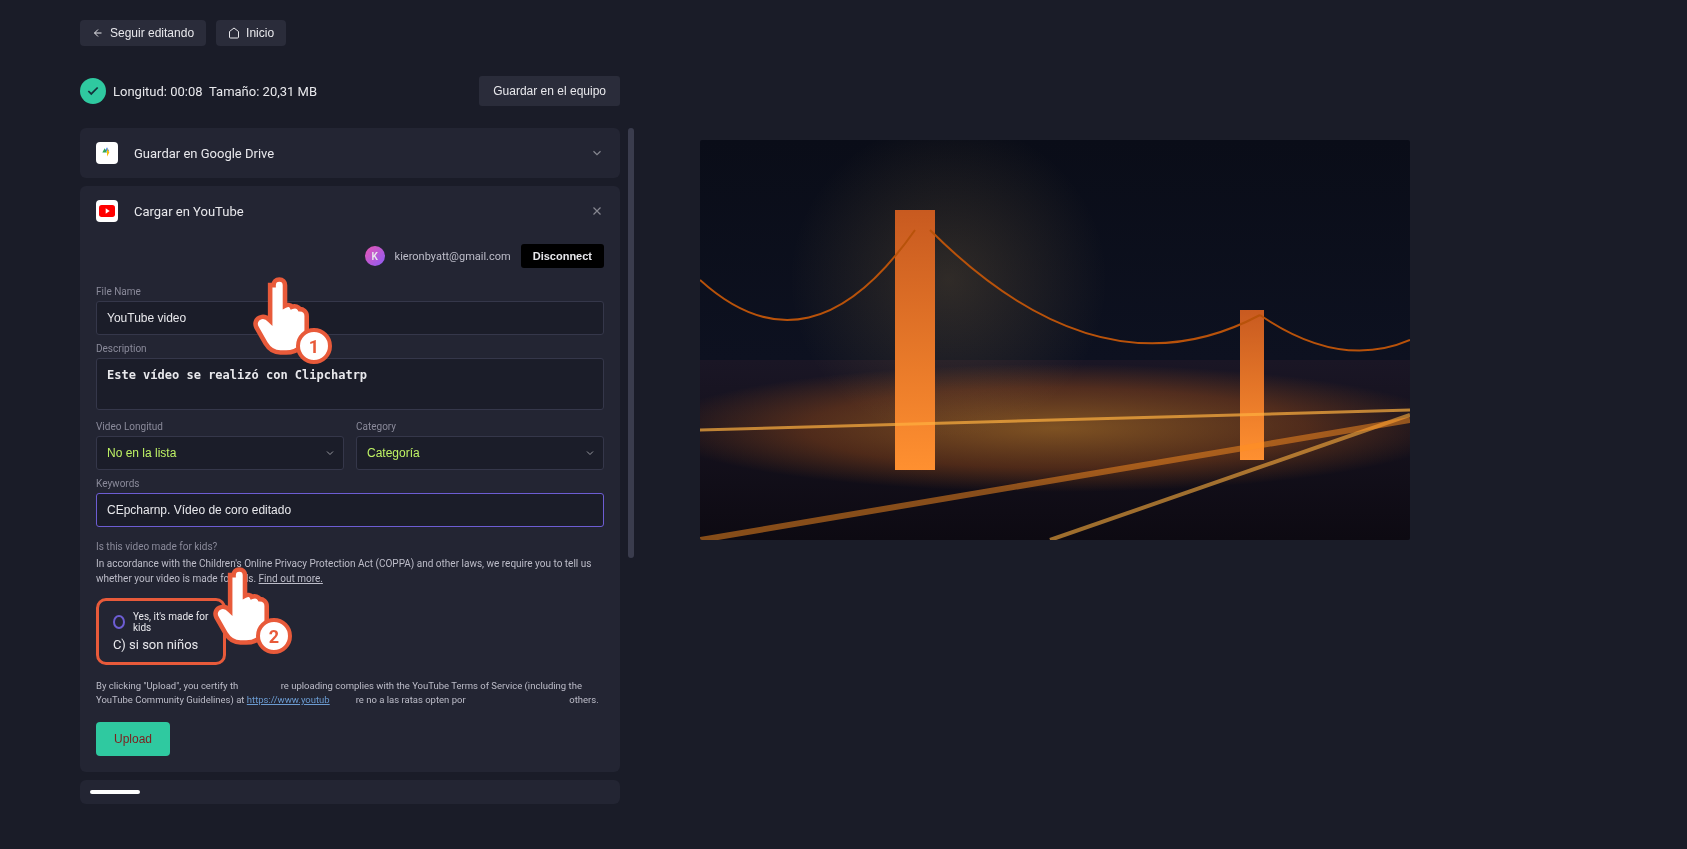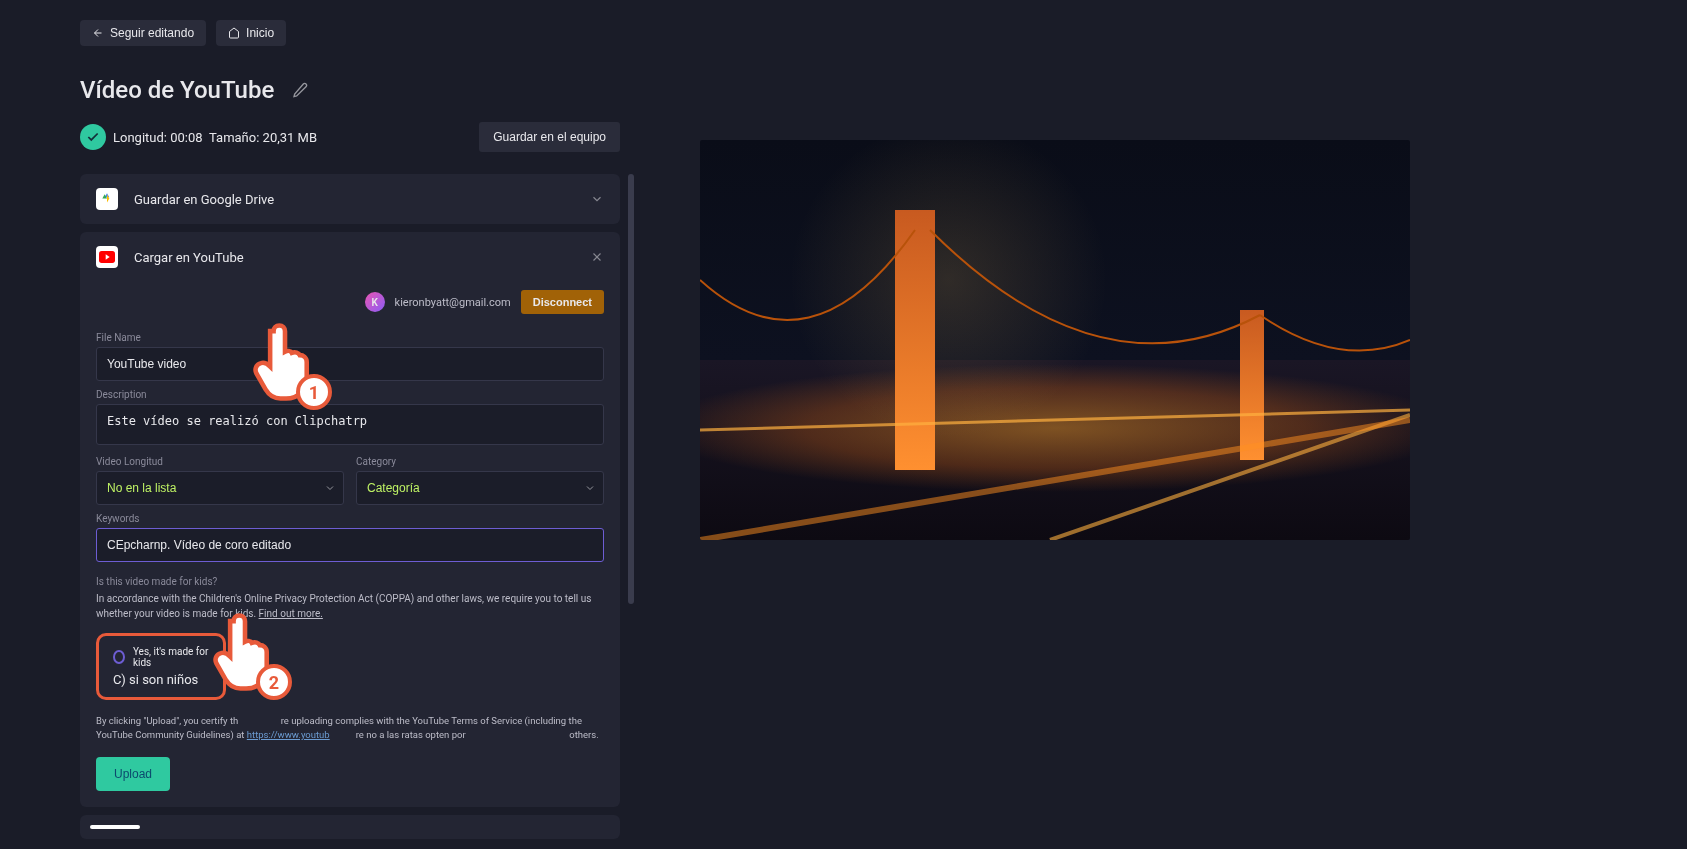--- a/index.html
+++ b/index.html
@@ -52,28 +52,28 @@
       width: 22px; height: 22px; border-radius: 4px; background: #fff;
       display: flex; align-items: center; justify-content: center;
     }
     .chev { margin-left: auto; opacity: 0.5; width: 14px; height: 14px; }
     .card-close { margin-left:auto; width:14px; height:14px; opacity:0.5; cursor:pointer;}
 
     .card-body { padding: 0 16px 16px; font-size: 11px; position:relative; }
     .acct-row { display:flex; align-items:center; justify-content:flex-end; gap:10px; padding:8px 0 10px; }
     .acct-badge { width:20px;height:20px;border-radius:50%; background:linear-gradient(135deg,#e956b3,#8b5cf6); display:flex;align-items:center;justify-content:center;font-size:10px;font-weight:600;}
     .acct-email{font-size:11px;color:#bdbdc9;}
-    .disc-btn{background:#a16207;border:none;color:#e8e8ec;padding:6px 12px;border-radius:3px;font-size:11px;cursor:pointer;font-weight:600;}
+    .disc-btn{background:#000000;border:none;color:#e8e8ec;padding:6px 12px;border-radius:3px;font-size:11px;cursor:pointer;font-weight:600;}
 
     .fld-lbl{font-size:10px;color:#8a8a9a;margin:8px 0 4px;}
     .inp{
       width:100%; background:#1b1d29; border:1px solid #35374a; border-radius:3px;
       color:#e8e8ec; padding:9px 10px; font-size:12px;
     }
-    .textarea{height:41px;resize:none;}
+    .textarea{height:52px;resize:none;font-weight:bold;}
     .row2{display:flex;gap:12px;}
     .row2>div{flex:1;}
     .sel{appearance:none;background:#1b1d29 ;border:1px solid #35374a;border-radius:3px;color:#bef264;padding:9px 10px;font-size:12px;width:100%;}
     .sel-wrap{position:relative;}
     .sel-wrap svg{position:absolute;right:8px;top:50%;transform:translateY(-50%);width:12px;height:12px;opacity:0.6;pointer-events:none;}
     .inp-focus{border:1px solid #6d5dd3;}
 
     .kids-lbl{font-size:10px;color:#8a8a9a;margin:14px 0 4px;}
     .kids-txt{font-size:10px;color:#bdbdc9;line-height:1.5;}
     .kids-txt a{color:#bdbdc9;text-decoration:underline;}
@@ -83,21 +83,21 @@
       position:relative;
     }
     .radio-row{display:flex;align-items:center;gap:8px;font-size:10px;color:#e8e8ec;}
     .radio-circ{width:14px;height:14px;border-radius:50%;border:2px solid #6d5dd3;}
     .radio-sub{font-size:13px;margin-top:4px;}
 
     .terms{font-size:9.5px;color:#bdbdc9;line-height:1.5;margin-top:14px;}
     .terms a{color:#6b9bd1;}
 
     .upload-btn{
-      background:#2fc9a0;border:none;color:#0c4a6e;padding:10px 18px;border-radius:4px;
+      background:#2fc9a0;border:none;color:#7f1d1d;padding:10px 18px;border-radius:4px;
       font-size:12px;margin-top:14px;cursor:pointer;
     }
 
     .progress-card{background:#232533;border-radius:6px;padding:10px;margin-top:8px;}
     .progress-bar{width:50px;height:4px;background:#fff;border-radius:2px;}
 
     
     .scroll-track{position:absolute;right:-14px;top:0;width:6px;height:475px;}
     .scroll-thumb{background:#3a3c4d;width:6px;height:430px;border-radius:3px;}
 
@@ -137,26 +137,20 @@
         <span>Seguir editando</span>
       </button>
       <button class="top-btn">
         <svg width="12" height="12" viewBox="0 0 24 24" fill="none" stroke="currentColor" stroke-width="2">
             <path d="M3 9l9-7 9 7v11a2 2 0 01-2 2H5a2 2 0 01-2-2z"></path>
           </svg>
         <span>Inicio</span>
       </button>
     </div>
 
-    <div class="title-row">
-      <div class="title">Vídeo de YouTube</div>
-      <svg class="edit-icon" viewBox="0 0 24 24" fill="none" stroke="currentColor" stroke-width="2">
-          <path d="M17 3a2.8 2.8 0 014 4L7 21l-4 1 1-4z"></path>
-        </svg>
-    </div>
 
     <div class="meta-row">
       <div class="check-circ">
         <svg viewBox="0 0 24 24" fill="none" stroke="#13313a" stroke-width="3">
             <path d="M20 6L9 17l-5-5"></path>
           </svg>
       </div>
       <div class="meta-text">
         <span>Longitud:</span> <span>00:08</span>&nbsp;&nbsp;<span>Tamaño:</span> <span>20,31 MB</span>
       </div>

